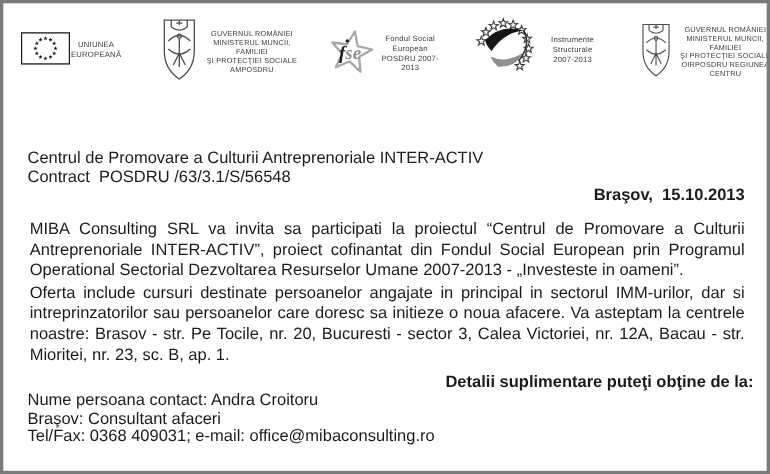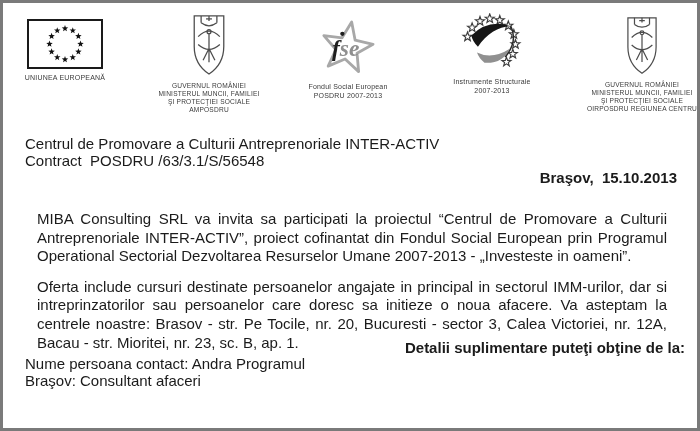--- a/index.html
+++ b/index.html
@@ -7,21 +7,21 @@
     position:relative;
     width:700px;height:431px;
     box-sizing:border-box;
     border:3px solid #7a7a7a;
     background:#ffffff;
     font-family:"Liberation Sans", sans-serif;
     color:#1b1b1b;
     overflow:hidden;
   }
   
-  .logo-col{position:absolute;display:flex;flex-direction:column;align-items:center;text-align:center;}
+  .logo-col{position:absolute;display:flex;flex-direction:row;align-items:center;text-align:center;}
   .logo-label{
     margin-top:4px;
     font-size:7px;line-height:9px;
     color:#3a3a3a;
     white-space:pre-line;
     letter-spacing:.2px;
   }
   .logo-label.gov{font-size:6.6px;line-height:8px;}
   .col-eu   {left:16px;top:16px;width:92px;}
   .col-gov1 {left:140px;top:10px;width:132px;}
@@ -33,21 +33,21 @@
     position:absolute;left:22px;top:132px;right:20px;
     font-size:15px;line-height:17px;
   }
   .header-block > div{white-space:pre;}
   .bold{font-weight:bold;text-align:right;}
   .body-block{
     position:absolute;left:22px;top:195px;right:18px;
     font-size:15px;line-height:18.6px;
     text-align:justify;
   }
-  .body-block p{margin:12px;}
+  .body-block p{margin:2px;}
   .contact-block{
     position:absolute;left:22px;top:337px;right:12px;
     font-size:15px;line-height:16.4px;
   }
   .contact-block > div{white-space:pre;}
   .hidden-defs{position:absolute;width:0;height:0;overflow:hidden;}
 </style>
 </head>
 <body>
 
@@ -151,17 +151,18 @@
     <div class="bold">Braşov,  15.10.2013</div>
   </div>
 
   <div class="body-block">
     <p>MIBA Consulting SRL va invita sa participati la proiectul  “Centrul de Promovare a Culturii Antreprenoriale INTER-ACTIV”, proiect cofinantat din Fondul Social European prin Programul Operational Sectorial Dezvoltarea Resurselor Umane 2007-2013 - „Investeste in oameni”.</p>
     <p>Oferta include cursuri destinate persoanelor angajate in principal in sectorul IMM-urilor, dar si intreprinzatorilor sau persoanelor care doresc sa initieze o noua afacere. Va asteptam la centrele noastre: Brasov - str. Pe Tocile, nr. 20, Bucuresti - sector 3, Calea Victoriei, nr. 12A, Bacau - str. Mioritei, nr. 23, sc. B, ap. 1.</p>
   </div>
 
   <div class="contact-block">
     <div class="bold">Detalii suplimentare puteţi obţine de la:</div>
-    <div>Nume persoana contact: Andra Programul</div>
+    <div>Nume persoana contact: Andra Croitoru</div>
     <div>Braşov: Consultant afaceri</div>
+    <div>Tel/Fax: 0368 409031; e-mail: office@mibaconsulting.ro</div>
   </div>
 
 </div>
 
 </body></html>

